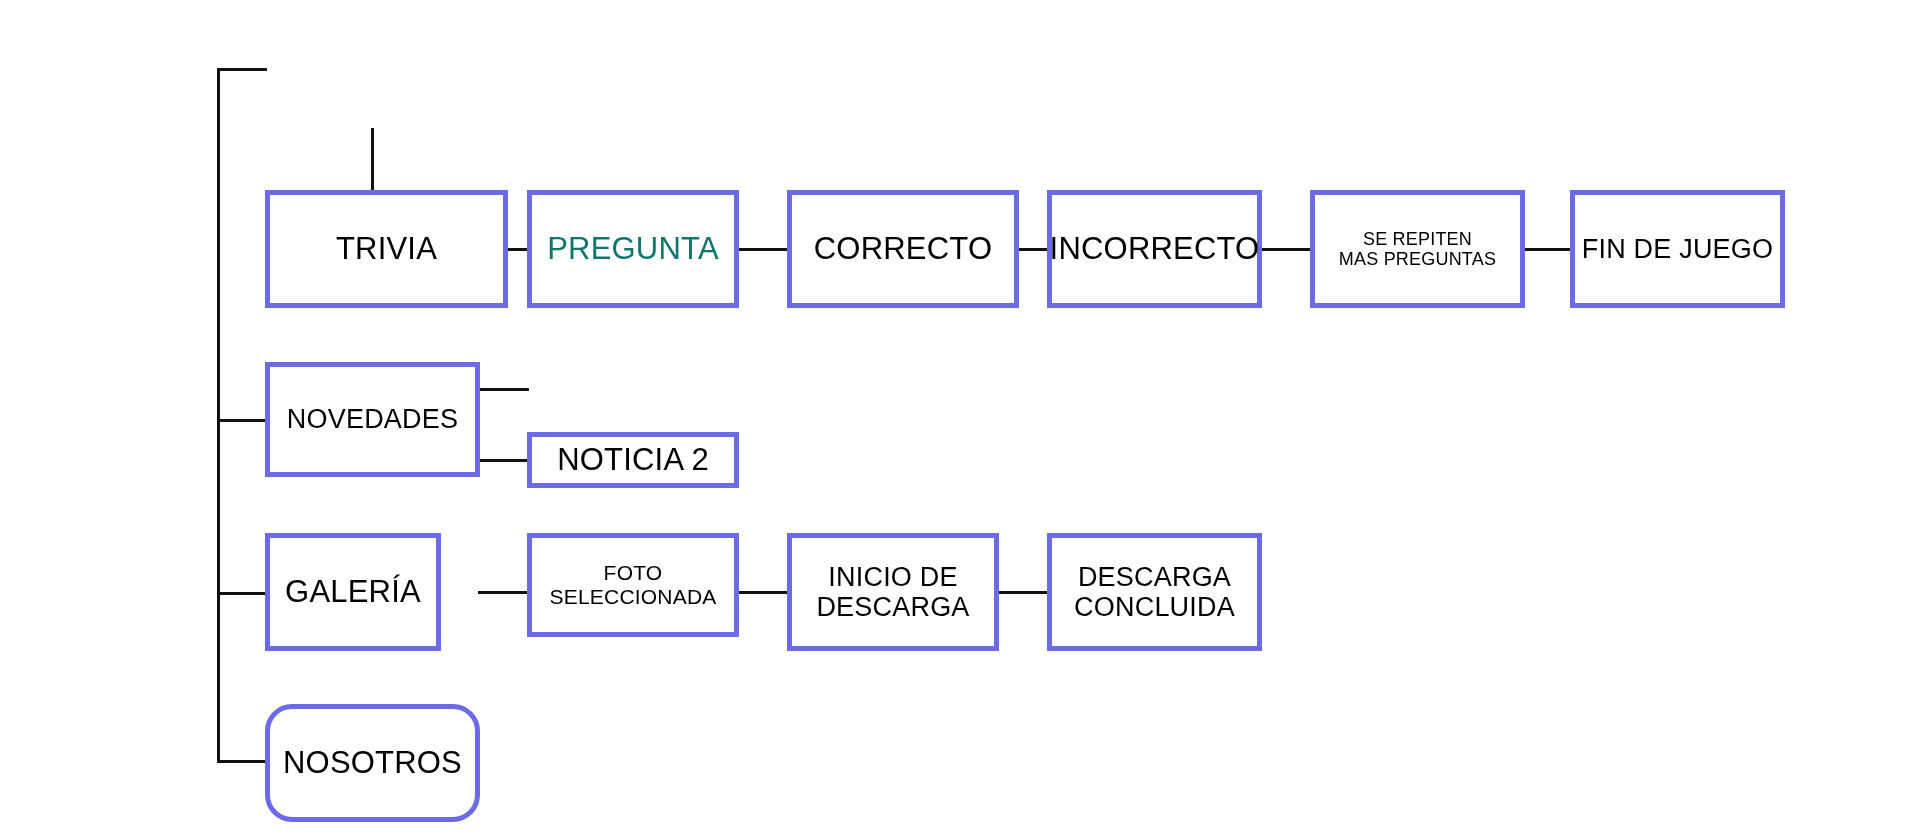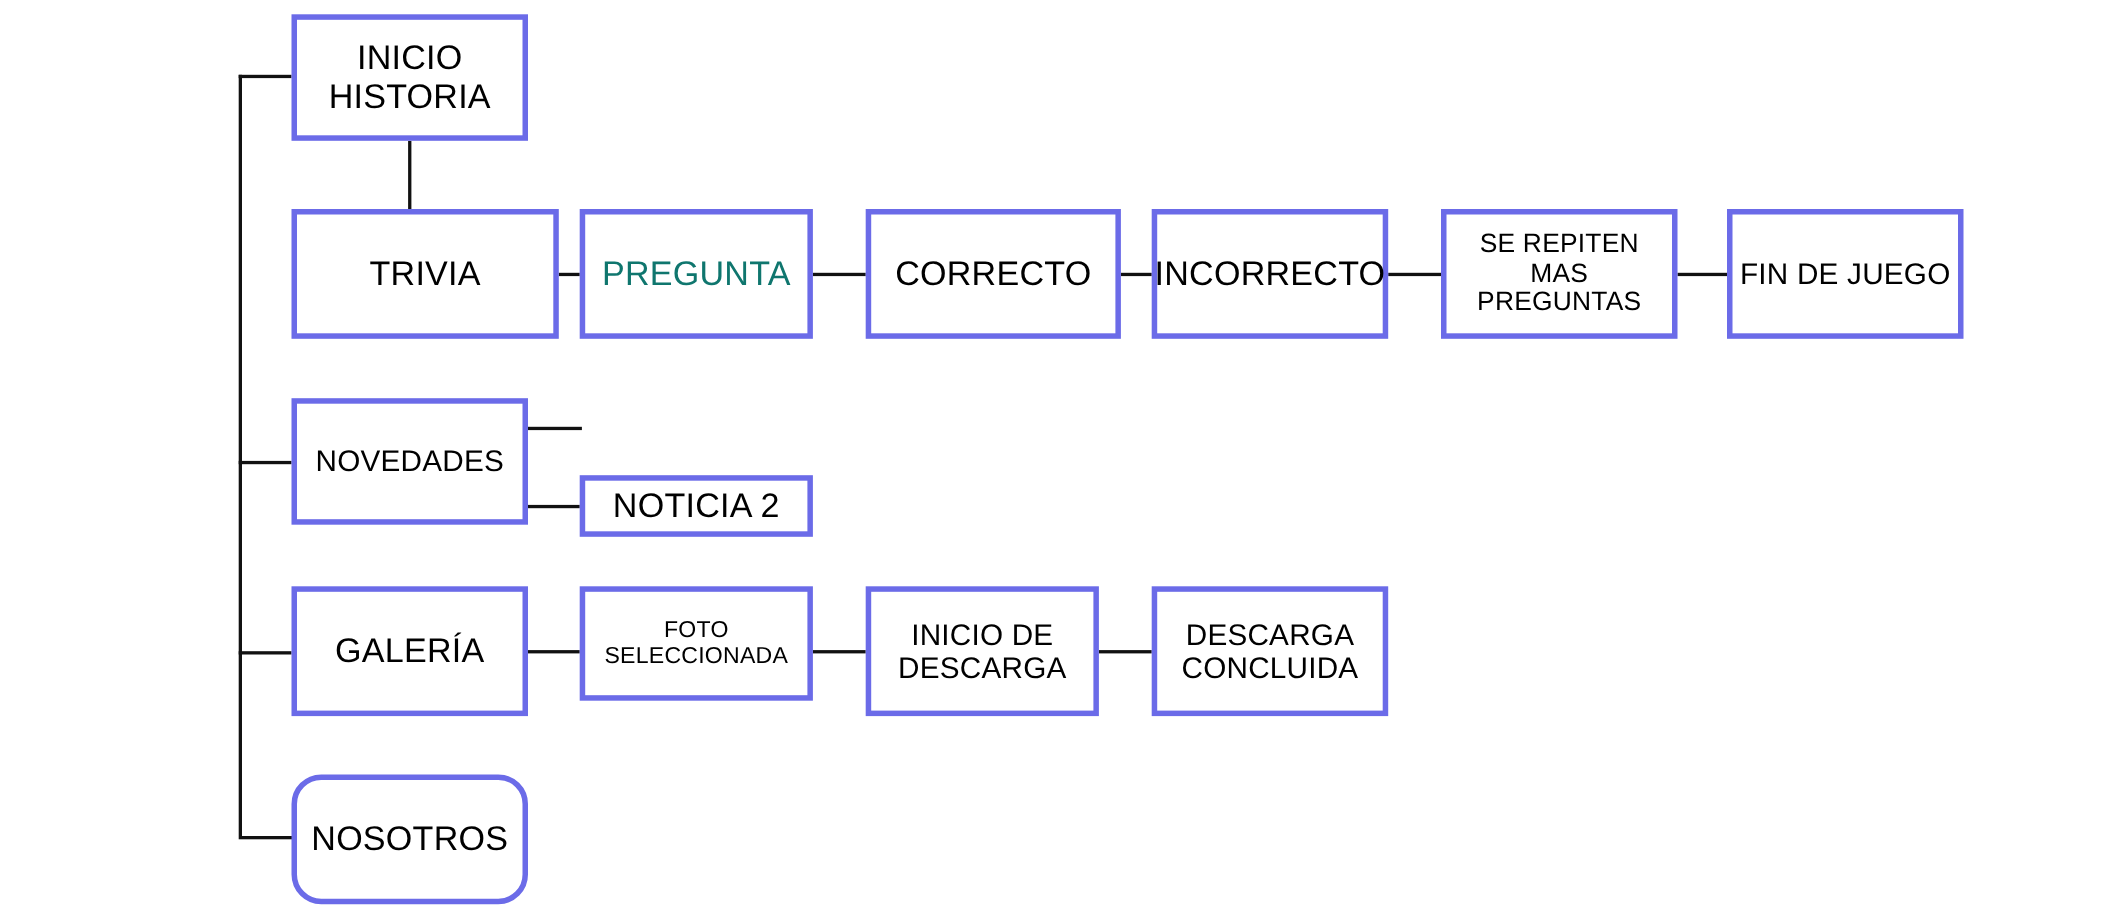--- a/index.html
+++ b/index.html
@@ -30,21 +30,21 @@
     text-align: center;
     color: #000000;
     line-height: 1.12;
     letter-spacing: 0.2px;
     white-space: pre-line;
     padding: 2px 4px;
   }
   .node.lg  { font-size: 31px; }
   .node.md  { font-size: 27px; }
   .node.sm  { font-size: 21px; }
-  .node.xs  { font-size: 24px; }
+  .node.xs  { font-size: 18px; }
 
   .edge {
     position: absolute;
     background: #111111;
   }
   .edge.h { height: 3px; }
   .edge.v { width: 3px; }
 </style>
 </head>
 <body>
@@ -59,32 +59,30 @@
     <div class="edge h" style="background: rgb(17, 17, 17); left: 478px; top: 248px; width: 51px;"></div>
     <div class="edge h" style="background: rgb(17, 17, 17); left: 738px; top: 248px; width: 51px;"></div>
     <div class="edge h" style="background: rgb(17, 17, 17); left: 998px; top: 248px; width: 51px;"></div>
     <div class="edge h" style="background: rgb(17, 17, 17); left: 1261px; top: 248px; width: 51px;"></div>
     <div class="edge h" style="background: rgb(17, 17, 17); left: 1524px; top: 248px; width: 48px;"></div>
     <div class="edge h" style="background: rgb(17, 17, 17); left: 478px; top: 388px; width: 51px;"></div>
     <div class="edge h" style="background: rgb(17, 17, 17); left: 478px; top: 459px; width: 51px;"></div>
     <div class="edge h" style="background: rgb(17, 17, 17); left: 478px; top: 591px; width: 51px;"></div>
     <div class="edge h" style="background: rgb(17, 17, 17); left: 738px; top: 591px; width: 51px;"></div>
     <div class="edge h" style="background: rgb(17, 17, 17); left: 998px; top: 591px; width: 51px;"></div>
-    <div class="node lg" style="left: 265px; top: 13px; width: 215px; height: 115px; border-color: rgb(107, 107, 232); background: rgb(255, 255, 255); color: rgb(0, 0, 0);">INICIO
-HISTORIA</div>
     <div class="node lg" style="left: 265px; top: 190px; width: 243px; height: 118px; border-color: rgb(107, 107, 232); background: rgb(255, 255, 255); color: rgb(0, 0, 0);">TRIVIA</div>
     <div class="node lg" style="left: 527px; top: 190px; width: 212px; height: 118px; border-color: rgb(107, 107, 232); background: rgb(255, 255, 255); color: #0f766e;">PREGUNTA</div>
     <div class="node lg" style="left: 787px; top: 190px; width: 232px; height: 118px; border-color: rgb(107, 107, 232); background: rgb(255, 255, 255); color: rgb(0, 0, 0);">CORRECTO</div>
     <div class="node lg" style="left: 1047px; top: 190px; width: 215px; height: 118px; border-color: rgb(107, 107, 232); background: rgb(255, 255, 255); color: rgb(0, 0, 0);">INCORRECTO</div>
     <div class="node xs" style="left: 1310px; top: 190px; width: 215px; height: 118px; border-color: rgb(107, 107, 232); background: rgb(255, 255, 255); color: rgb(0, 0, 0);">SE REPITEN
 MAS PREGUNTAS</div>
     <div class="node md" style="left: 1570px; top: 190px; width: 215px; height: 118px; border-color: rgb(107, 107, 232); background: rgb(255, 255, 255); color: rgb(0, 0, 0);">FIN DE JUEGO</div>
     <div class="node md" style="left: 265px; top: 362px; width: 215px; height: 115px; border-color: rgb(107, 107, 232); background: rgb(255, 255, 255); color: rgb(0, 0, 0);">NOVEDADES</div>
     <div class="node lg" style="left: 527px; top: 432px; width: 212px; height: 56px; border-color: rgb(107, 107, 232); background: rgb(255, 255, 255); color: rgb(0, 0, 0);">NOTICIA 2</div>
-    <div class="node lg" style="left: 265px; top: 533px; width: 215px; height: 118px; border-color: rgb(107, 107, 232); background: rgb(255, 255, 255); color: rgb(0, 0, 0);">GALERÍA</div>
+    <div class="node lg" style="left: 265px; top: 533px; width: 176px; height: 118px; border-color: rgb(107, 107, 232); background: rgb(255, 255, 255); color: rgb(0, 0, 0);">GALERÍA</div>
     <div class="node sm" style="left: 527px; top: 533px; width: 212px; height: 104px; border-color: rgb(107, 107, 232); background: rgb(255, 255, 255); color: rgb(0, 0, 0);">FOTO
 SELECCIONADA</div>
     <div class="node md" style="left: 787px; top: 533px; width: 212px; height: 118px; border-color: rgb(107, 107, 232); background: rgb(255, 255, 255); color: rgb(0, 0, 0);">INICIO DE
 DESCARGA</div>
     <div class="node md" style="left: 1047px; top: 533px; width: 215px; height: 118px; border-color: rgb(107, 107, 232); background: rgb(255, 255, 255); color: rgb(0, 0, 0);">DESCARGA
 CONCLUIDA</div>
     <div class="node lg" style="left: 265px; top: 704px; width: 215px; height: 118px; border-color: rgb(107, 107, 232); background: rgb(255, 255, 255); color: rgb(0, 0, 0); border-radius: 27px;">NOSOTROS</div>
   </div>
 
 </body></html>

